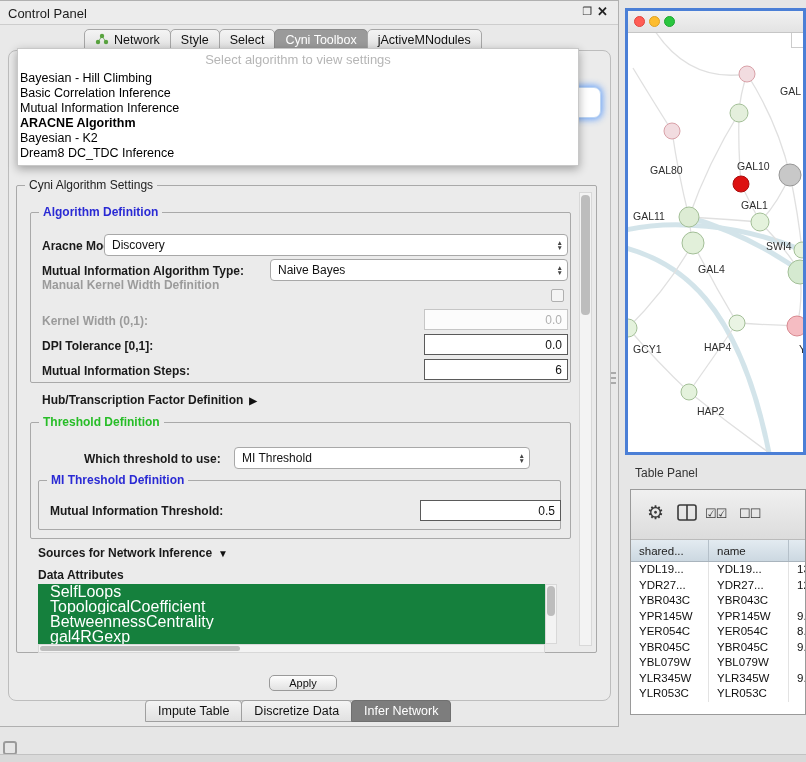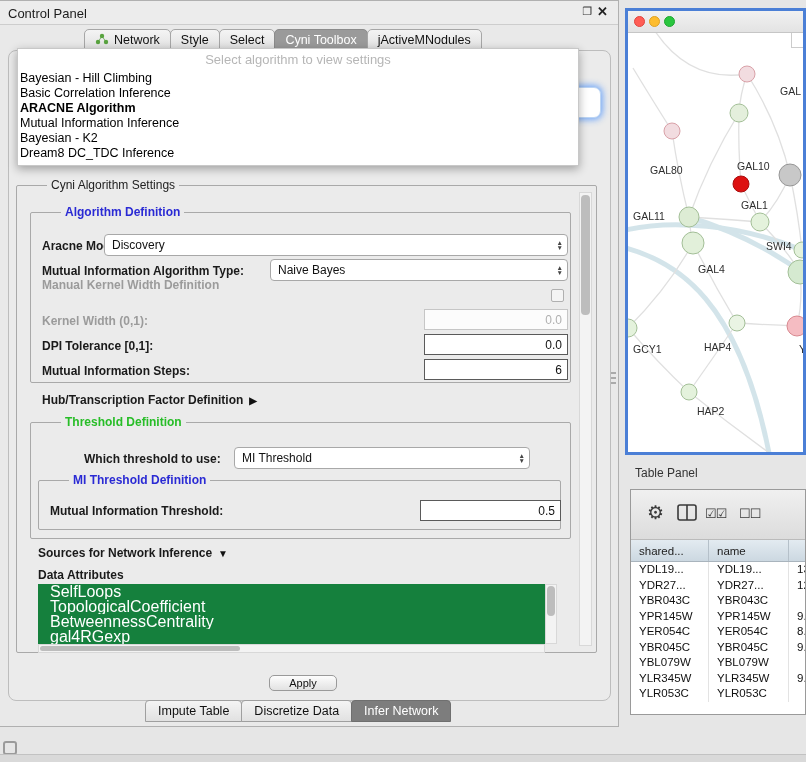--- a/index.html
+++ b/index.html
@@ -21,21 +21,21 @@
          border-radius:5px 5px 0 0; margin-right:-1px; }
   .tab.active { background:#9a9a9a; color:#fff; border-color:#8b8b8b; }
   .tab .mini-net { margin-right:5px; }
 
   .cp-content { position:absolute; left:8px; top:49px; width:603px; height:651px;
         background:#ebebeb; border:1px solid #bdbdbd; border-radius:8px; }
 
   
   .groupbox { position:absolute; border:1px solid #a9a9a9; border-radius:2px; }
   .legend { position:absolute; top:-8px; left:8px; background:#ebebeb; padding:0 4px;
-        font-size:12px; white-space:nowrap;margin-left:22px; }
+        font-size:12px; white-space:nowrap; }
   .legend.blue { color:#2a2ad4; font-weight:bold; }
   .legend.green { color:#27bd27; font-weight:bold; }
 
   .lbl { position:absolute; font-size:12px; font-weight:bold; color:#1a1a1a; white-space:nowrap; }
   .lbl.disabled { color:#9b9b9b; }
 
   .combo { position:absolute; height:22px; background:#fff; border:1px solid #a8a8a8;
         border-radius:4px; display:flex; align-items:center; padding:0 4px 0 7px; font-size:12px; color:#111; }
   .stepper { margin-left:auto; display:flex; flex-direction:column; align-items:center;
         font-size:6.5px; line-height:5.5px; color:#444; padding-left:6px; }
@@ -252,22 +252,22 @@
           <span>Infer Network</span>
         </div>
     </div>
 
     <div class="combo-fragment"></div>
 
     <div class="dropdown">
       <div class="dd-placeholder">Select algorithm to view settings</div>
       <div class="dd-item">Bayesian - Hill Climbing</div>
       <div class="dd-item">Basic Correlation Inference</div>
+      <div class="dd-item">Mutual Information Inference</div>
       <div class="dd-item selected">ARACNE Algorithm</div>
-      <div class="dd-item">Mutual Information Inference</div>
       <div class="dd-item">Bayesian - K2</div>
       <div class="dd-item">Dream8 DC_TDC Inference</div>
     </div>
   </div>
 
   <div class="splitter-handle"></div>
 
   <div class="nw">
     <div class="nw-titlebar">
       <div class="tl red"></div>

